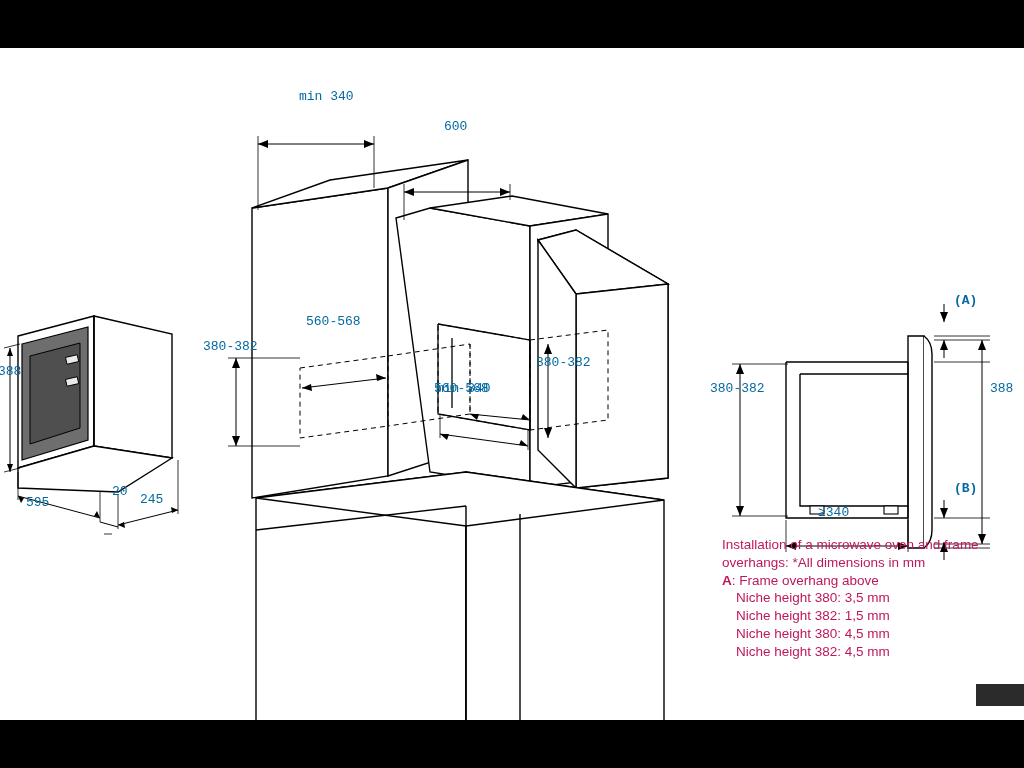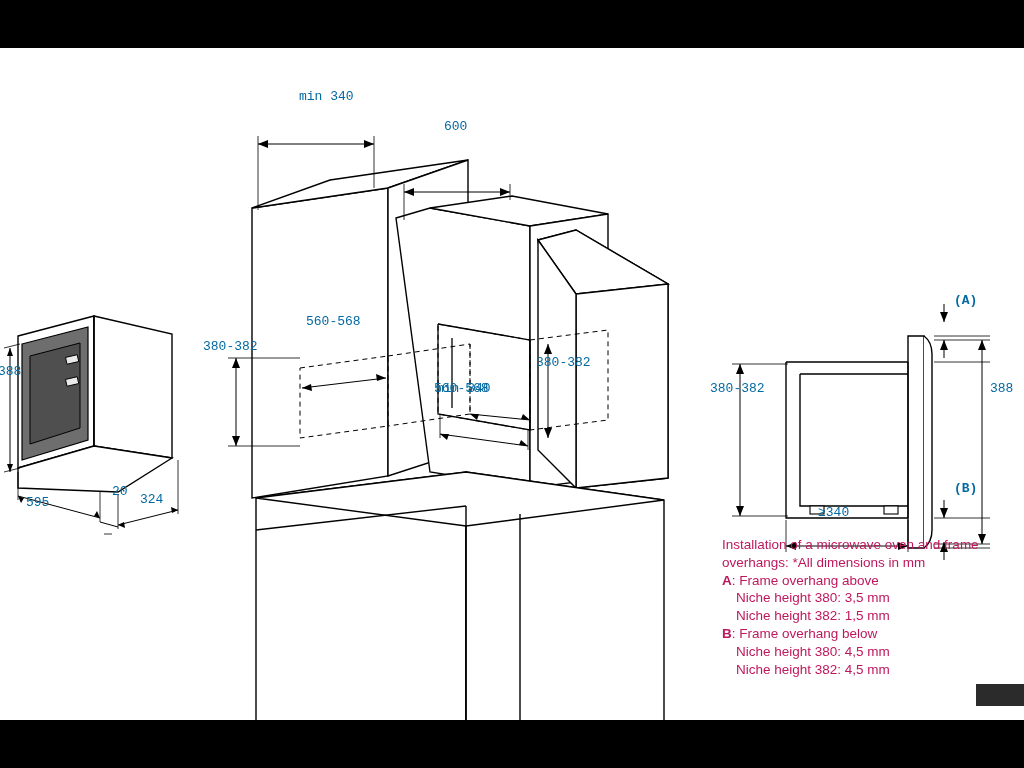--- a/index.html
+++ b/index.html
@@ -260,21 +260,21 @@
           <line x1="944" y1="512" x2="944" y2="494"></line>
           <polygon points="944,494 940,504 948,504" fill="#000" stroke="none"></polygon>
           <line x1="934" y1="470" x2="990" y2="470" stroke-width="0.8"></line>
           <line x1="934" y1="500" x2="990" y2="500" stroke-width="0.8"></line>
         </g>
       </g>
     </svg>
 
     <div class="lbl" style="left:-2px; top:317px;">388</div>
     <div class="lbl" style="left:26px; top:448px;">595</div>
-    <div class="lbl" style="left:140px; top:445px;">324</div>
+    <div class="lbl" style="left:140px; top:445px;">245</div>
     <div class="lbl" style="left:112px; top:437px;">20</div>
 
     <div class="lbl" style="left:299px; top:42px;">min 340</div>
     <div class="lbl" style="left:444px; top:72px;text-align:center;">600</div>
     <div class="lbl" style="left:203px; top:292px;">380-382</div>
     <div class="lbl" style="left:306px; top:267px;">560-568</div>
     <div class="lbl" style="left:436px; top:334px;">min 340</div>
     <div class="lbl" style="left:536px; top:308px;">380-382</div>
     <div class="lbl" style="left:433px; top:334px;"></div>
 
@@ -287,22 +287,19 @@
     <div class="lbl bold" style="left:954px; top:434px;">(B)</div>
 
     <div class="legend">
       <div class="row">Installation of a microwave oven and frame</div>
       <div class="row">overhangs: *All dimensions in mm</div>
       <div class="row">
         <b>A</b><span>: </span><span>Frame overhang above</span>
       </div>
       <div class="row ind">Niche height 380: 3,5 mm</div>
       <div class="row ind">Niche height 382: 1,5 mm</div>
-      <div class="row">
-        <b>B</b><span>: </span><span>Frame overhang below</span>
-      </div>
       <div class="row ind">Niche height 380: 4,5 mm</div>
       <div class="row ind">Niche height 382: 4,5 mm</div>
     </div>
 
     <div class="corner-tab"></div>
   </div>
 </div>
 
 </body></html>

